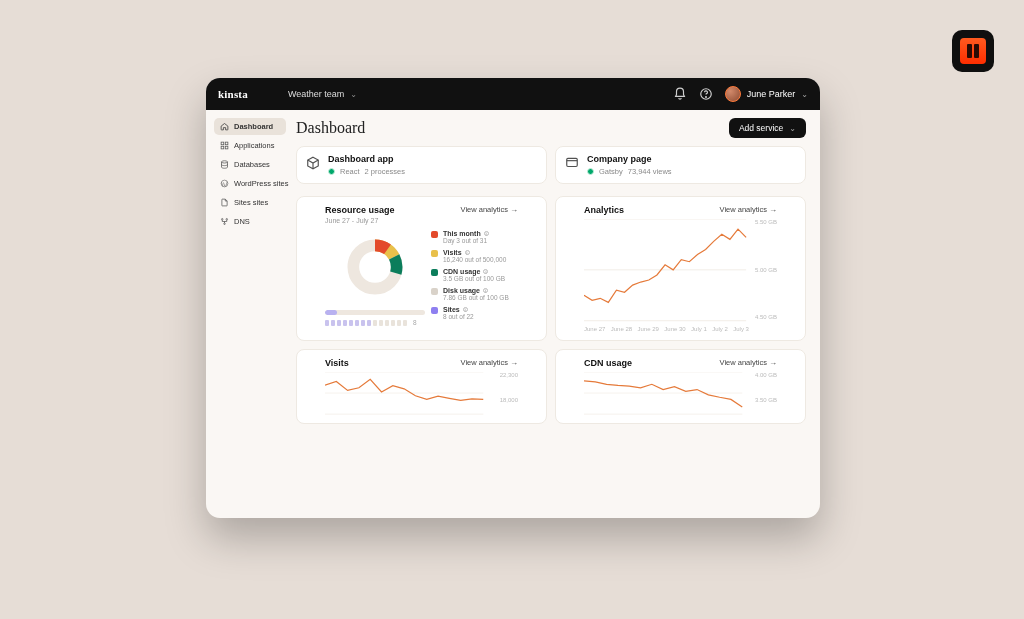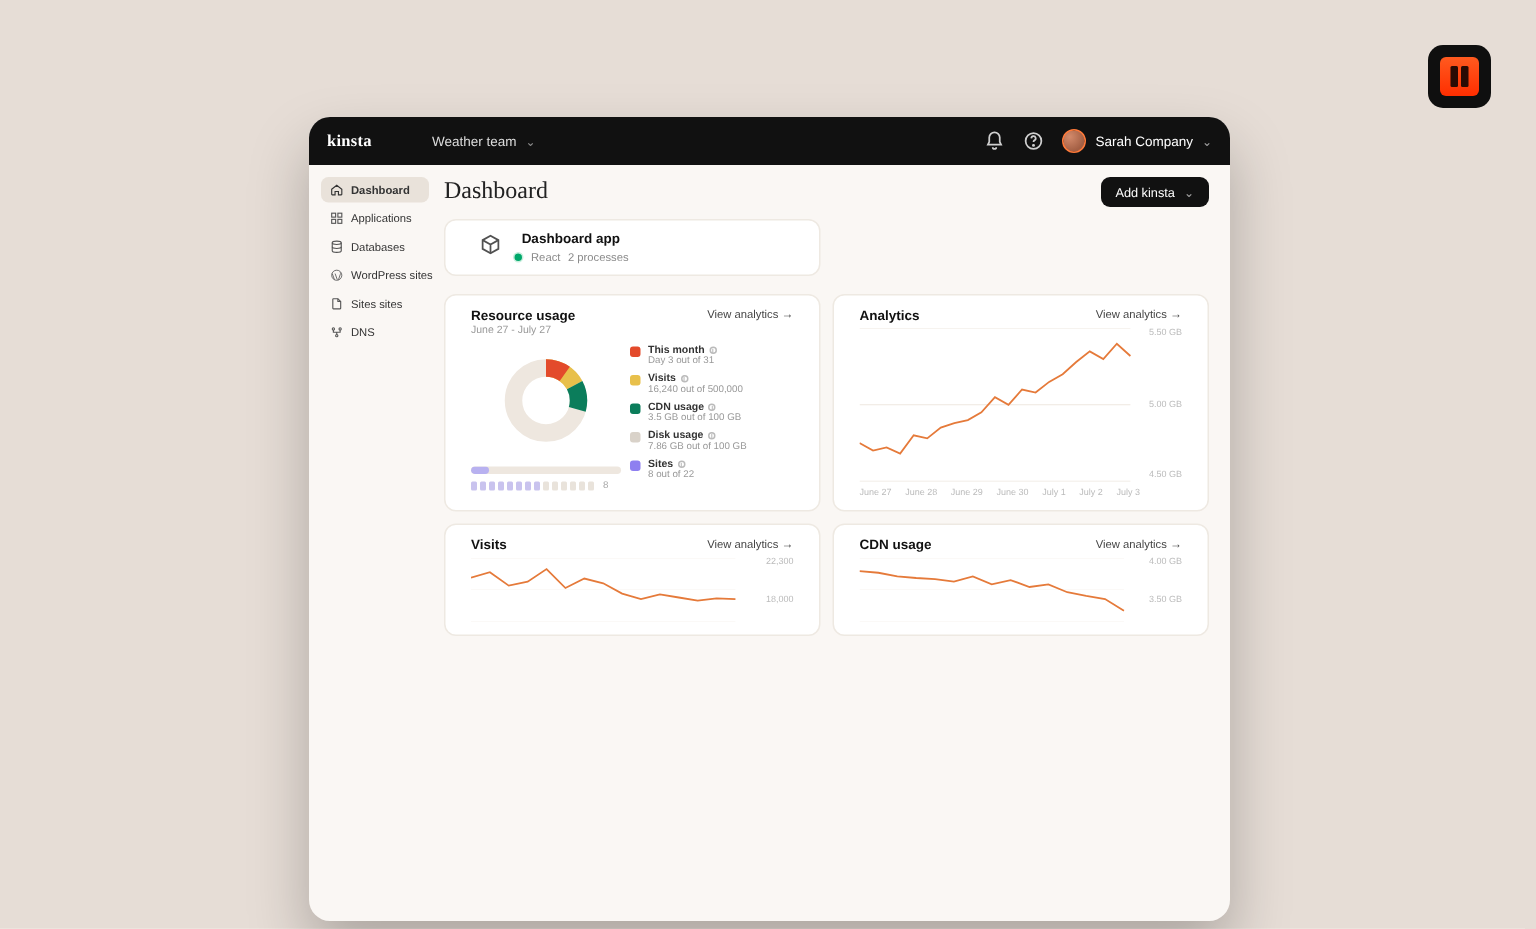--- a/index.html
+++ b/index.html
@@ -27,21 +27,21 @@
     border-radius: 4px;
     background: linear-gradient(180deg,#ff5a1f,#ff2e00);
     display: flex; align-items: center; justify-content: center; gap:2px;
   }
   .control-tile .bar { width:5px; height:14px; background:#2a0b04; border-radius:1px; }
 
   
   .window {
     position: absolute;
     left: 206px; top: 78px;
-    width: 614px; height: 536px;
+    width: 614px; height: 440px;
     background: #faf7f4;
     border-radius: 14px;
     box-shadow: 0 20px 40px rgba(0,0,0,0.25);
     overflow: hidden;
     display: flex; flex-direction: column;
   }
 
   
   .topbar {
     height: 32px;
@@ -100,21 +100,21 @@
     display:flex; align-items:center; gap:6px; cursor:pointer;
   }
 
   
   .grid-2 {
     display:grid; grid-template-columns: 1fr 1fr; gap:8px;
     margin-bottom: 12px;
   }
   .svc-card {
     background:#fff; border:1px solid #eee9e2; border-radius:8px;
-    padding: 7px 23px; display:flex; gap:8px;text-align:center;
+    padding: 7px 9px; display:flex; gap:8px;
   }
   .svc-ico { width:14px; height:14px; margin-top:2px; opacity:0.85; }
   .svc-ico svg { width:14px; height:14px; display:block; }
   .svc-title { font-weight:600; font-size:9px; color:#111; }
   .svc-sub { display:flex; align-items:center; gap:5px; margin-top:3px; font-size:7.5px; color:#8a8a8a; }
   .dot-green { width:7px; height:7px; border-radius:50%; background:#00a86b; border:1.5px solid #c9efde; }
 
   
   .section-head {
     display:flex; align-items:center; gap:7px;
@@ -122,21 +122,21 @@
   }
   .section-head .wp-ico { width:14px; height:14px; }
   .section-head h2 { margin:0; font-family: Georgia, serif; font-weight:500; font-size:13px; }
 
   .panels {
     display:grid; grid-template-columns: 1fr 1fr; gap:8px;
     height: 220px;
   }
   .panel {
     background:#fff; border:1px solid #eee9e2; border-radius:8px;
-    padding:8px 17px;
+    padding:8px 28px;
     display:flex; flex-direction:column;
     overflow:hidden;
   }
   .panel-head {
     display:flex; justify-content:space-between; align-items:flex-start;
   }
   .panel-title { font-size:9px; font-weight:700; color:#111; }
   .panel-subtitle { font-size:7px; color:#999; margin-top:2px; }
   .view-link { font-size:7.5px; color:#444; cursor:pointer; white-space:nowrap;margin-left:44px; }
   .arrow { font-size:8px; }
@@ -195,21 +195,21 @@
       </span>
       <span class="topbar-ico">
         <svg viewBox="0 0 24 24" fill="none" stroke="#fff" stroke-width="2">
             <circle cx="12" cy="12" r="9"></circle>
             <path d="M9.5 9a2.5 2.5 0 1 1 3.5 2.3c-.9.5-1 1-1 1.7"></path>
             <circle cx="12" cy="17" r="0.7" fill="#fff"></circle>
           </svg>
       </span>
       <div class="user">
         <span class="avatar"></span>
-        <span>Sarah Company</span>
+        <span>June Parker</span>
         <span class="chev">⌄</span>
       </div>
     </div>
   </div>
 
   <div class="body">
     <div class="sidebar">
       <div class="sb-item active">
         <span class="sb-ico">
             <svg viewBox="0 0 24 24" fill="none" stroke="#333" stroke-width="2">
@@ -268,21 +268,21 @@
           </span>
         <span>DNS</span>
       </div>
     </div>
 
     <div class="main">
 
       <div class="page-head">
         <div class="page-title">Dashboard</div>
         <button class="add-svc">
-          <span>Add kinsta</span>
+          <span>Add service</span>
           <span class="chev">⌄</span>
         </button>
       </div>
 
       <div class="grid-2">
         <div class="svc-card">
           <span class="svc-ico">
               <svg viewBox="0 0 24 24" fill="none" stroke="#333" stroke-width="2">
                 <path d="M12 2l9 5v10l-9 5-9-5V7z"></path>
                 <path d="M3 7l9 5 9-5M12 22V12"></path>
@@ -290,20 +290,36 @@
             </span>
           <div>
             <div class="svc-title">Dashboard app</div>
             <div class="svc-sub">
               <span class="dot-green"></span>
               <span>React</span>
               <span>2 processes</span>
             </div>
           </div>
         </div>
+        <div class="svc-card">
+          <span class="svc-ico">
+              <svg viewBox="0 0 24 24" fill="none" stroke="#333" stroke-width="2">
+                <rect x="3" y="4" width="18" height="14" rx="2"></rect>
+                <path d="M3 8h18"></path>
+              </svg>
+            </span>
+          <div>
+            <div class="svc-title">Company page</div>
+            <div class="svc-sub">
+              <span class="dot-green"></span>
+              <span>Gatsby</span>
+              <span>73,944 views</span>
+            </div>
+          </div>
+        </div>
       </div>
 
 
       <div class="panels">
 
         <div class="panel" style="height:145px;">
           <div class="panel-head">
             <div>
               <div class="panel-title">Resource usage</div>
               <div class="panel-subtitle">June 27 - July 27</div>

